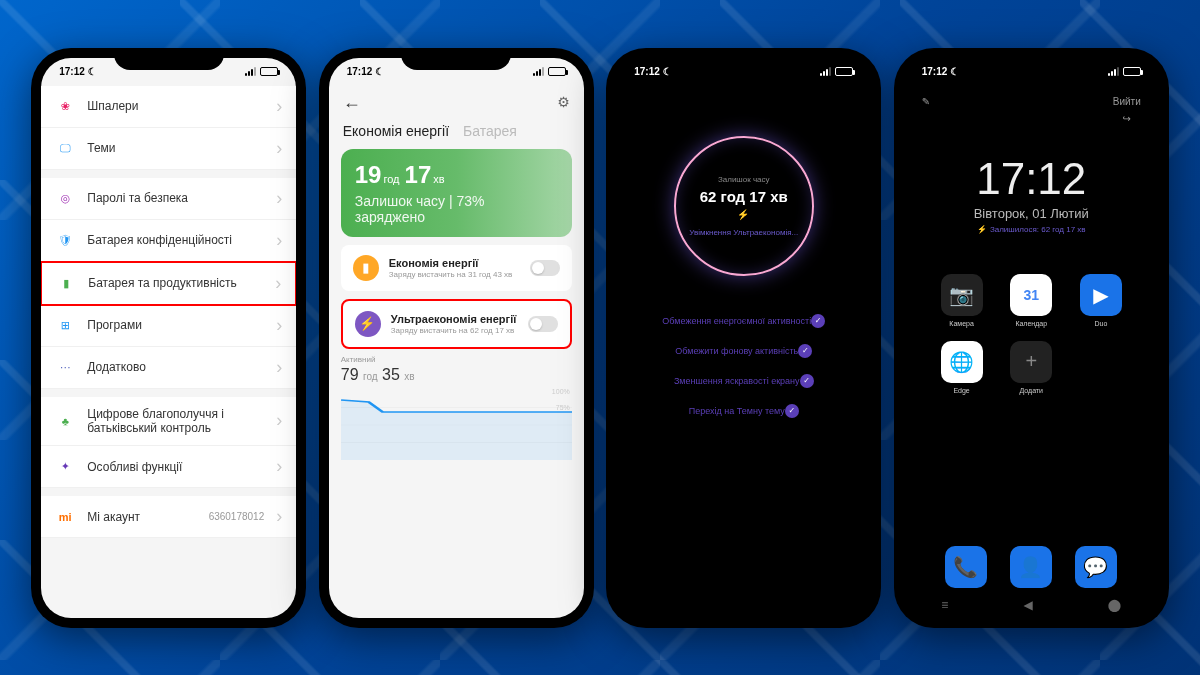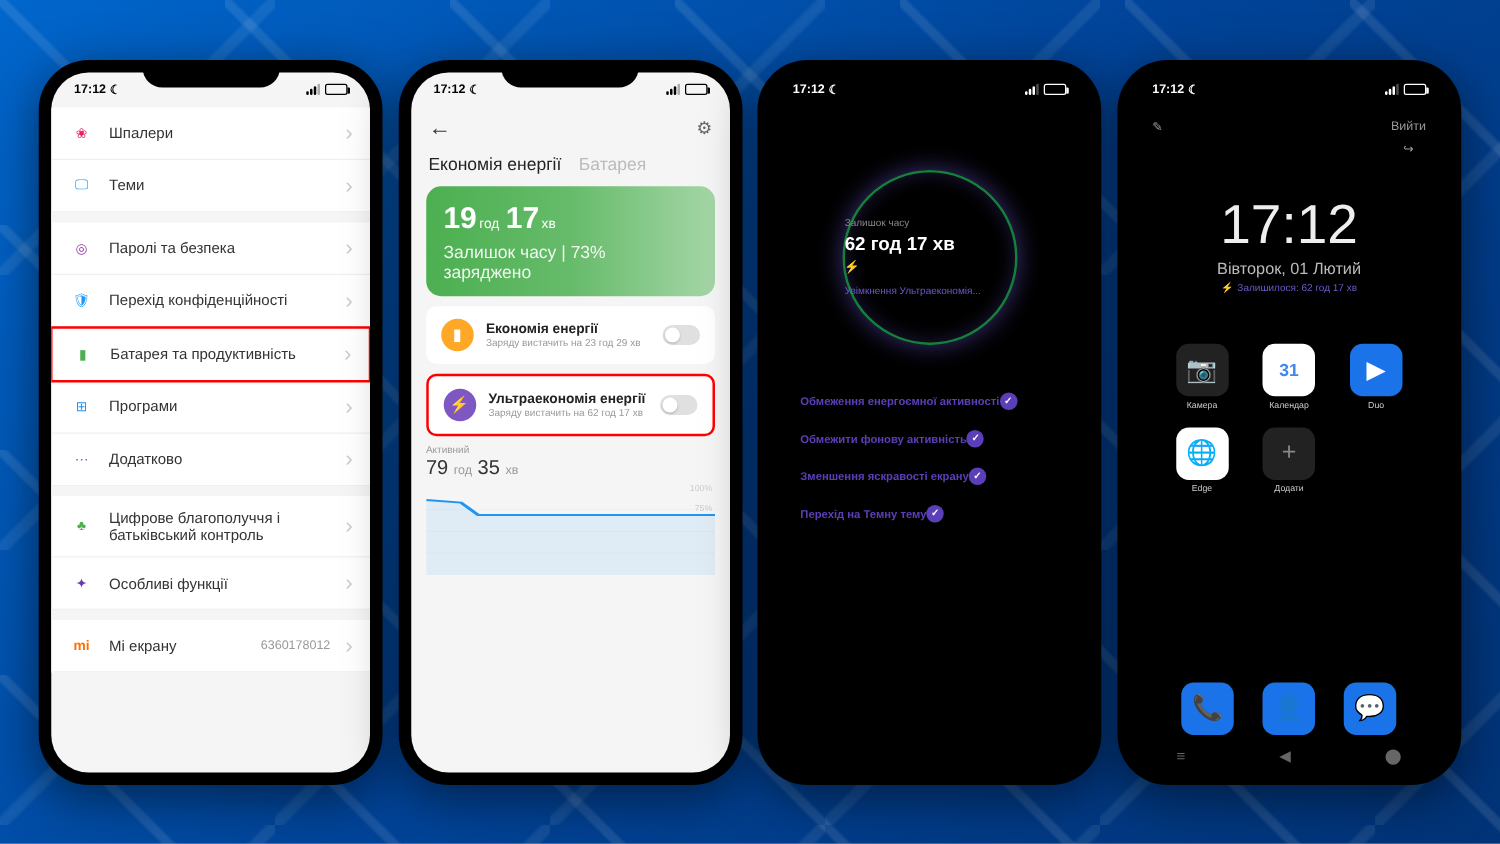--- a/index.html
+++ b/index.html
@@ -159,32 +159,32 @@
     position: relative;
     background: linear-gradient(to bottom, transparent 0%, transparent 24%, #eee 25%, transparent 26%, transparent 49%, #eee 50%, transparent 51%, transparent 74%, #eee 75%, transparent 76%);
   }
   .chart .ylabel { position: absolute; right: 2px; font-size: 7px; color: #ccc; }
   .chart svg { width: 100%; height: 100%; }
 
   
   .circle-wrap { display: flex; flex-direction: column; align-items: center; padding-top: 50px; }
   .circle-ring {
     width: 140px; height: 140px; border-radius: 50%;
-    border: 2px solid #15803d;
+    border: 2px solid #f9a8d4;
     box-shadow: 0 0 20px rgba(100,80,200,0.6), inset 0 0 15px rgba(100,80,200,0.3);
-    display: flex; flex-direction: column; align-items: flex-start; justify-content: center;
+    display: flex; flex-direction: column; align-items: center; justify-content: center;
   }
   .circle-label { font-size: 8px; color: #888; margin-bottom: 4px; }
   .circle-time { font-size: 15px; font-weight: 600; color: #fff; }
   .circle-sub { font-size: 8px; color: #6a5acd; margin-top: 8px; text-align: center; }
   .circle-bolt { color: #6a5acd; font-size: 10px; margin-top: 4px; }
   .feature-list { padding: 30px 24px 0; }
   .feature-item {
-    display: flex; justify-content: flex-start; align-items: center;
-    padding: 8px 0; font-size: 9px; color: #5b3fb8; font-weight: bold;
+    display: flex; justify-content: center; align-items: center;
+    padding: 8px 0; font-size: 9px; color: #5b3fb8;
   }
   .check-circle {
     width: 14px; height: 14px; border-radius: 50%; background: #5b3fb8;
     display: flex; align-items: center; justify-content: center; color: #fff; font-size: 8px;
   }
 
   
   .top-actions { display: flex; justify-content: space-between; padding: 10px 18px; font-size: 10px; color: #999; }
   .top-actions .right { display: flex; align-items: center; gap: 6px; flex-direction: column; }
   .big-clock { text-align: center; color: #eee; font-size: 44px; font-weight: 300; margin-top: 20px; }
@@ -250,21 +250,21 @@
         <span class="setting-icon" style="color:#2196f3">🖵</span>
         <span class="setting-label">Теми</span>
       </div>
       <div class="gap-row"></div>
       <div class="setting-item has-chevron">
         <span class="setting-icon" style="color:#9c27b0">◎</span>
         <span class="setting-label">Паролі та безпека</span>
       </div>
       <div class="setting-item has-chevron">
         <span class="setting-icon" style="color:#2196f3">🛡</span>
-        <span class="setting-label">Перехід конфіденційності</span>
+        <span class="setting-label">Батарея конфіденційності</span>
       </div>
       <div class="setting-item has-chevron highlighted">
         <span class="setting-icon" style="color:#4caf50">▮</span>
         <span class="setting-label">Батарея та продуктивність</span>
       </div>
       <div class="setting-item has-chevron">
         <span class="setting-icon" style="color:#2196f3">⊞</span>
         <span class="setting-label">Програми</span>
       </div>
       <div class="setting-item has-chevron">
@@ -276,21 +276,21 @@
         <span class="setting-icon" style="color:#4caf50">♣</span>
         <span class="setting-label">Цифрове благополуччя і батьківський контроль</span>
       </div>
       <div class="setting-item has-chevron">
         <span class="setting-icon" style="color:#673ab7">✦</span>
         <span class="setting-label">Особливі функції</span>
       </div>
       <div class="gap-row"></div>
       <div class="setting-item has-chevron">
         <span class="setting-icon" style="color:#ff6f00;font-weight:bold">mi</span>
-        <span class="setting-label">Mi екрану</span>
+        <span class="setting-label">Mi акаунт</span>
         <span class="setting-value">6360178012</span>
       </div>
     </div>
   </div>
 </div>
 
 <div class="phone">
   <div class="notch"></div>
   <div class="screen light">
     <div class="status-bar light">
@@ -320,21 +320,21 @@
       <div class="big-time">
         <span class="h">19</span><span class="unit">год</span>
         <span class="h">17</span><span class="unit">хв</span>
       </div>
       <div class="big-sub">Залишок часу | 73% заряджено</div>
     </div>
     <div class="mode-row">
       <div class="mode-icon orange">▮</div>
       <div class="mode-text">
         <div class="mode-title">Економія енергії</div>
-        <div class="mode-sub">Заряду вистачить на 23 год 29 хв</div>
+        <div class="mode-sub">Заряду вистачить на 31 год 43 хв</div>
       </div>
       <div class="toggle"></div>
     </div>
     <div class="mode-row highlighted">
       <div class="mode-icon purple">⚡</div>
       <div class="mode-text">
         <div class="mode-title">Ультраекономія енергії</div>
         <div class="mode-sub">Заряду вистачить на 62 год 17 хв</div>
       </div>
       <div class="toggle"></div>

